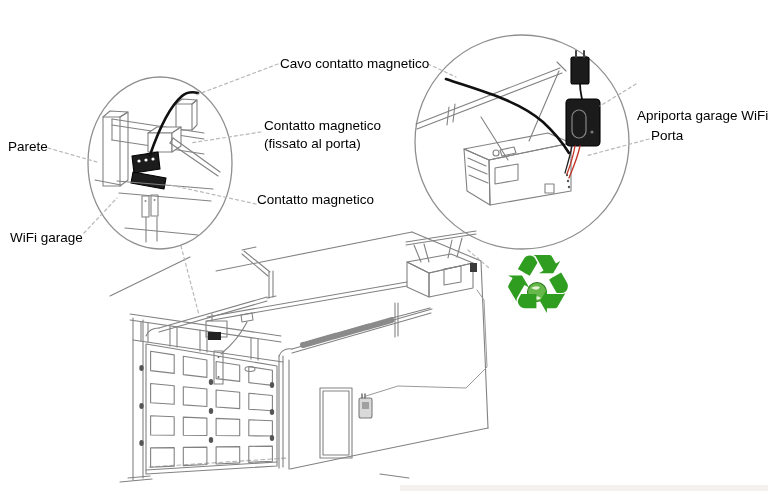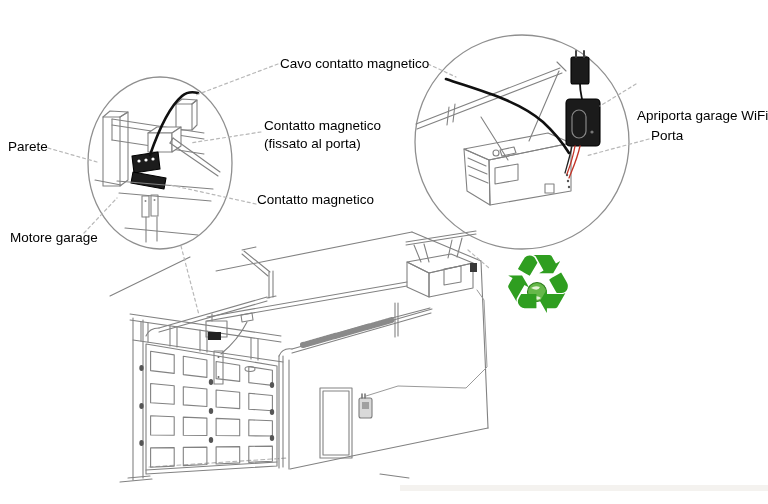--- a/index.html
+++ b/index.html
@@ -266,14 +266,14 @@
   <div class="label" id="lbl-apriporta">Apriporta garage WiFi</div>
   <div class="label" id="lbl-motore">Porta</div>
   <div class="label" id="lbl-cmuro">
     <span>Contatto magnetico</span>
     <span>(fissato al porta)</span>
   </div>
   <div class="label" id="lbl-cporta">
     <span>Contatto magnetico</span>
   </div>
   <div class="label" id="lbl-parete">Parete</div>
-  <div class="label" id="lbl-portagarage">Motore garage</div>
+  <div class="label" id="lbl-portagarage">WiFi garage</div>
 </div>
 
 </body></html>

